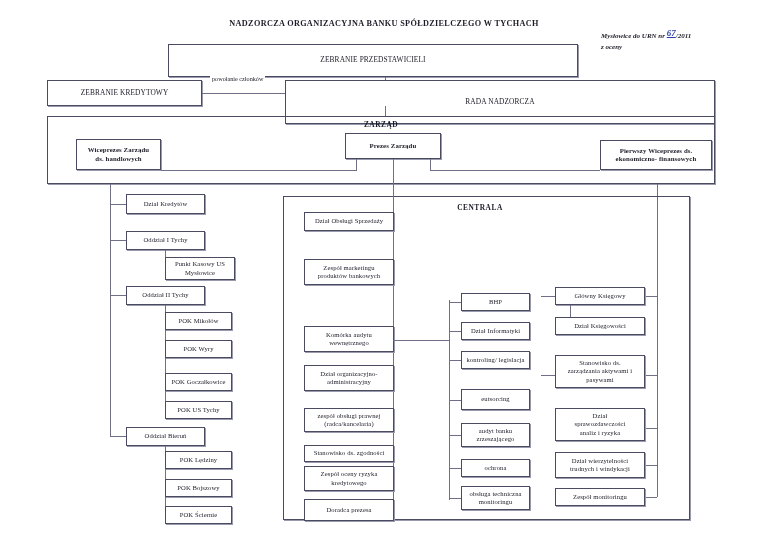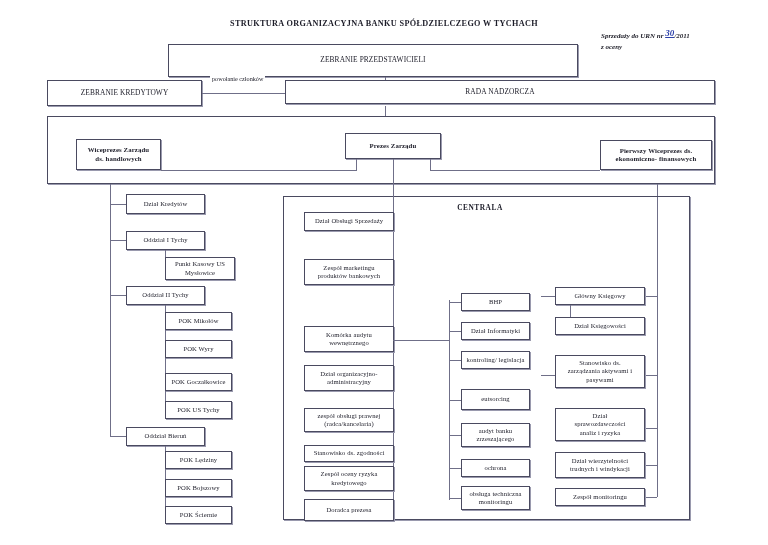--- a/index.html
+++ b/index.html
@@ -68,41 +68,42 @@
   .edge-label{
     position:absolute;font-size:6.2px;color:#23232e;
     background:#fff;padding:0 2px;white-space:nowrap;
   }
 </style>
 </head>
 <body>
 
 <div id="sheet">
 
-  <div class="doc-title">STRUKTURA  ORGANIZACYJNA  BANKU SPÓŁDZIELCZEGO W TYCHACH</div>
+  <div class="doc-title">NADZORCZA  ORGANIZACYJNA  BANKU SPÓŁDZIELCZEGO W TYCHACH</div>
 
   <div class="annot">
-    <span>Sprzedaży do URN nr </span><span class="hand">30</span><span>/2011</span><br>
+    <span>Mysłowice do URN nr </span><span class="hand">67</span><span>/2011</span><br>
     <span>z oceny</span>
   </div>
 
   <div class="box big" style="left:168px;top:44px;width:410px;height:33px;">ZEBRANIE PRZEDSTAWICIELI</div>
 
   <div class="ln lv" style="left:385px;top:77px;height:9px;"></div>
 
   <div class="box big" style="left:47px;top:80px;width:155px;height:26px;">ZEBRANIE KREDYTOWY</div>
 
-  <div class="box big" style="left:285px;top:80px;width:430px;height:24px;">RADA NADZORCZA</div>
+  <div class="box big" style="left:285px;top:80px;width:430px;height:44px;">RADA NADZORCZA</div>
 
   <div class="ln lh" style="left:202px;top:93px;width:83px;"></div>
   <div class="edge-label" style="left:210px;top:75px;">powołanie członków</div>
 
   <div class="ln lv" style="left:385px;top:106px;height:10px;"></div>
 
   <div class="frame" style="left:47px;top:116px;width:668px;height:68px;"></div>
+  <div class="frame-label" style="left:47px;top:120px;width:668px;">ZARZĄD</div>
 
   <div class="box bold" style="left:76px;top:139px;width:85px;height:31px;white-space:pre-line;">Wiceprezes Zarządu
 ds. handlowych</div>
 
   <div class="box bold" style="left:345px;top:133px;width:96px;height:26px;">Prezes Zarządu</div>
 
   <div class="box bold" style="left:600px;top:140px;width:112px;height:30px;white-space:pre-line;">Pierwszy Wiceprezes ds.
 ekonomiczno- finansowych</div>
 
   <div class="ln lv" style="left:356px;top:159px;height:12px;"></div>

